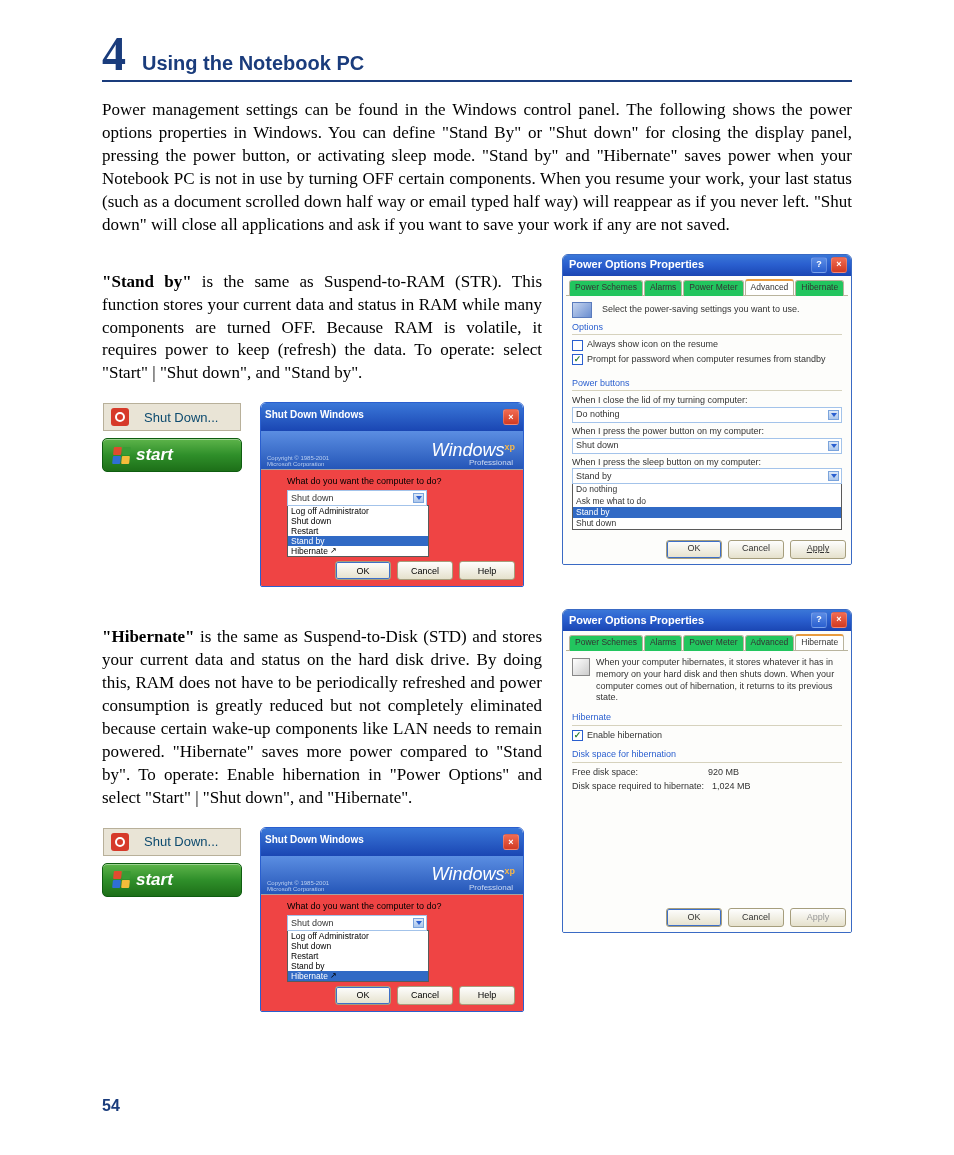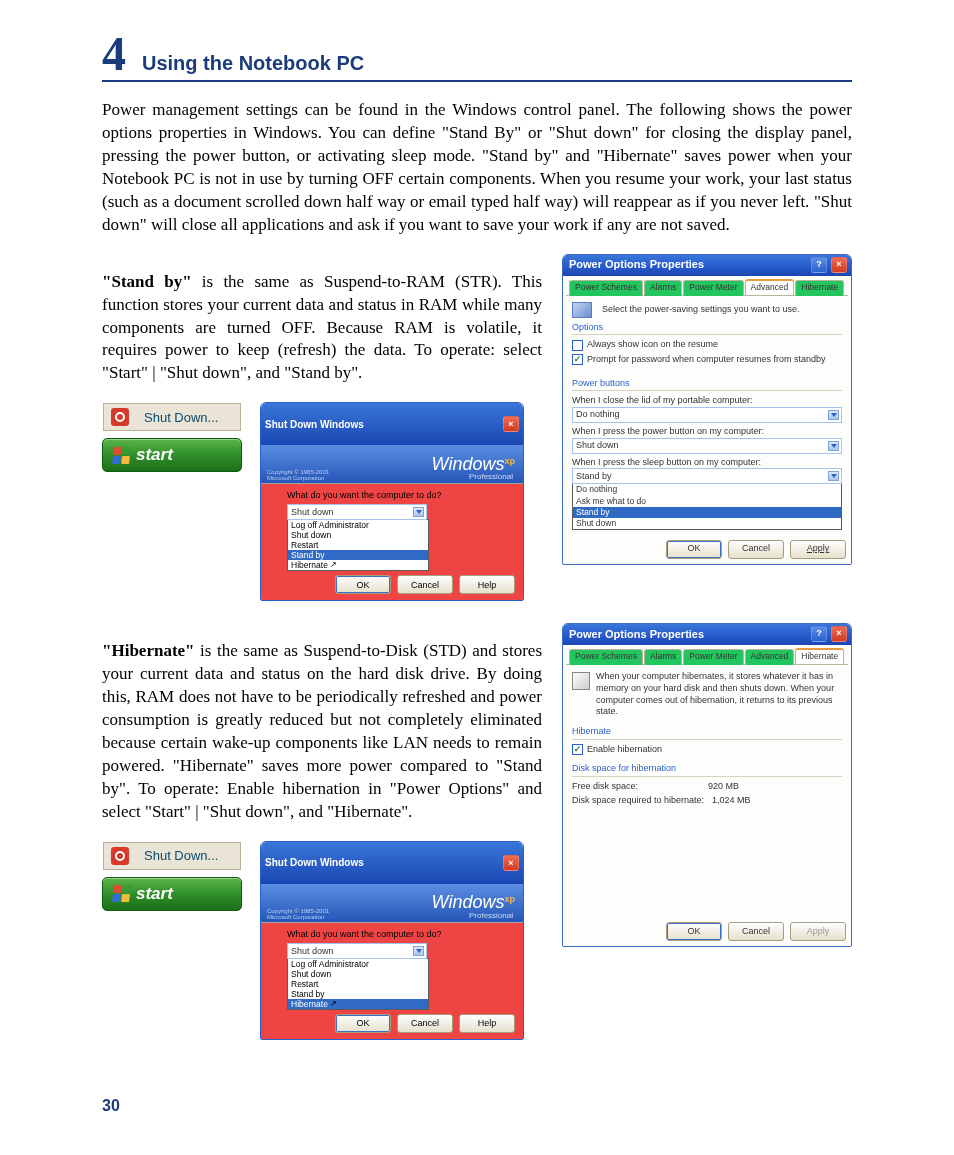--- a/index.html
+++ b/index.html
@@ -231,21 +231,21 @@
   .checkbox-row { display:flex; align-items:center; gap:4px; font-size:9px; }
   .xp-check { width:11px;height:11px;border:1px solid #2a5fcf;background:#fff;display:inline-flex;align-items:center;justify-content:center;color:#2e7d32;font-size:9px;line-height:1; box-sizing:border-box;}
   .xp-check.checked::after{content:"✓";font-weight:bold;}
 
   .btn-row { display:flex; justify-content:flex-end; gap:6px; padding:4px 2px 2px 2px; }
   .xp-btn { min-width:46px; height:17px; border:1px solid #a69e7d; background:linear-gradient(to bottom,#fefefe,#e5e1cc); font-size:9px; display:inline-flex;align-items:center;justify-content:center; border-radius:3px; padding:0 4px;}
   .xp-btn.def { box-shadow: 0 0 0 1px #3d6fc8 inset; }
 
   
   .sd-dialog { width: 262px; font-family:Tahoma,Arial,sans-serif;}
-  .sd-title { background: linear-gradient(to bottom,#3a77d8,#1a46b3); color:#fff; font-size:10px; font-weight:bold; padding:13px 4px; display:flex; align-items:center; border-radius:5px 5px 0 0;}
+  .sd-title { background: linear-gradient(to bottom,#3a77d8,#1a46b3); color:#fff; font-size:10px; font-weight:bold; padding:6px 4px; display:flex; align-items:flex-start; border-radius:5px 5px 0 0;}
   .sd-banner { background: linear-gradient(to bottom,#5b8ee2,#2556b8); height:38px; position:relative; color:#fff; display:flex;align-items:center;justify-content:flex-end;padding:0 8px;}
   .sd-banner .brand { font-family: "Franklin Gothic Medium", Arial, sans-serif; font-size:18px; font-style:italic; font-weight:300;}
   .sd-banner .xp { font-size:9px; color:#f5b64a; vertical-align:super; font-weight:bold;}
   .sd-banner .sub { position:absolute; bottom:2px; right:10px; font-size:8px; color:#cddaf2;}
   .sd-banner .copy { position:absolute; left:6px; bottom:2px; font-size:6px; color:#b8cdef;}
   .sd-body { background:#ef4444; padding:6px 8px 6px 4px; border-top:1px solid #a3a3a3;}
   .sd-prompt { font-size:9px; margin:0 0 4px 22px;}
   .sd-icon { width:16px;height:16px;position:absolute;margin-left:-22px;background:linear-gradient(135deg,#6e95d6,#3a6ac4);border-radius:2px;}
   .sd-select {width:140px; margin-left:22px;}
   .sd-btns { display:flex; justify-content:flex-end; gap:6px; margin-top:4px;}
@@ -372,21 +372,21 @@
               <span class="xp-check"></span>
               <span>Always show icon on the resume</span>
             </div>
             <div class="checkbox-row">
               <span class="xp-check checked"></span>
               <span>Prompt for password when computer resumes from standby</span>
             </div>
 
             <div class="fieldset-label" style="margin-top:12px;">Power buttons</div>
             <hr class="fieldset-hr">
-            <div class="mini-label">When I close the lid of my portable computer:</div>
+            <div class="mini-label">When I close the lid of my turning computer:</div>
             <div class="xp-select">
                 <span>Do nothing</span>
                 <span class="arrow"></span>
               </div>
             <div class="mini-label">When I press the power button on my computer:</div>
             <div class="xp-select">
                 <span>Shut down</span>
                 <span class="arrow"></span>
               </div>
             <div class="mini-label">When I press the sleep button on my computer:</div>
@@ -513,14 +513,14 @@
           <div class="btn-row">
             <span class="xp-btn def">OK</span>
             <span class="xp-btn">Cancel</span>
             <span class="xp-btn" style="color:#999;">Apply</span>
           </div>
         </div>
       </div>
     </div>
   </div>
 
-  <div class="page-num">30</div>
+  <div class="page-num">54</div>
 </div>
 
 </body></html>

